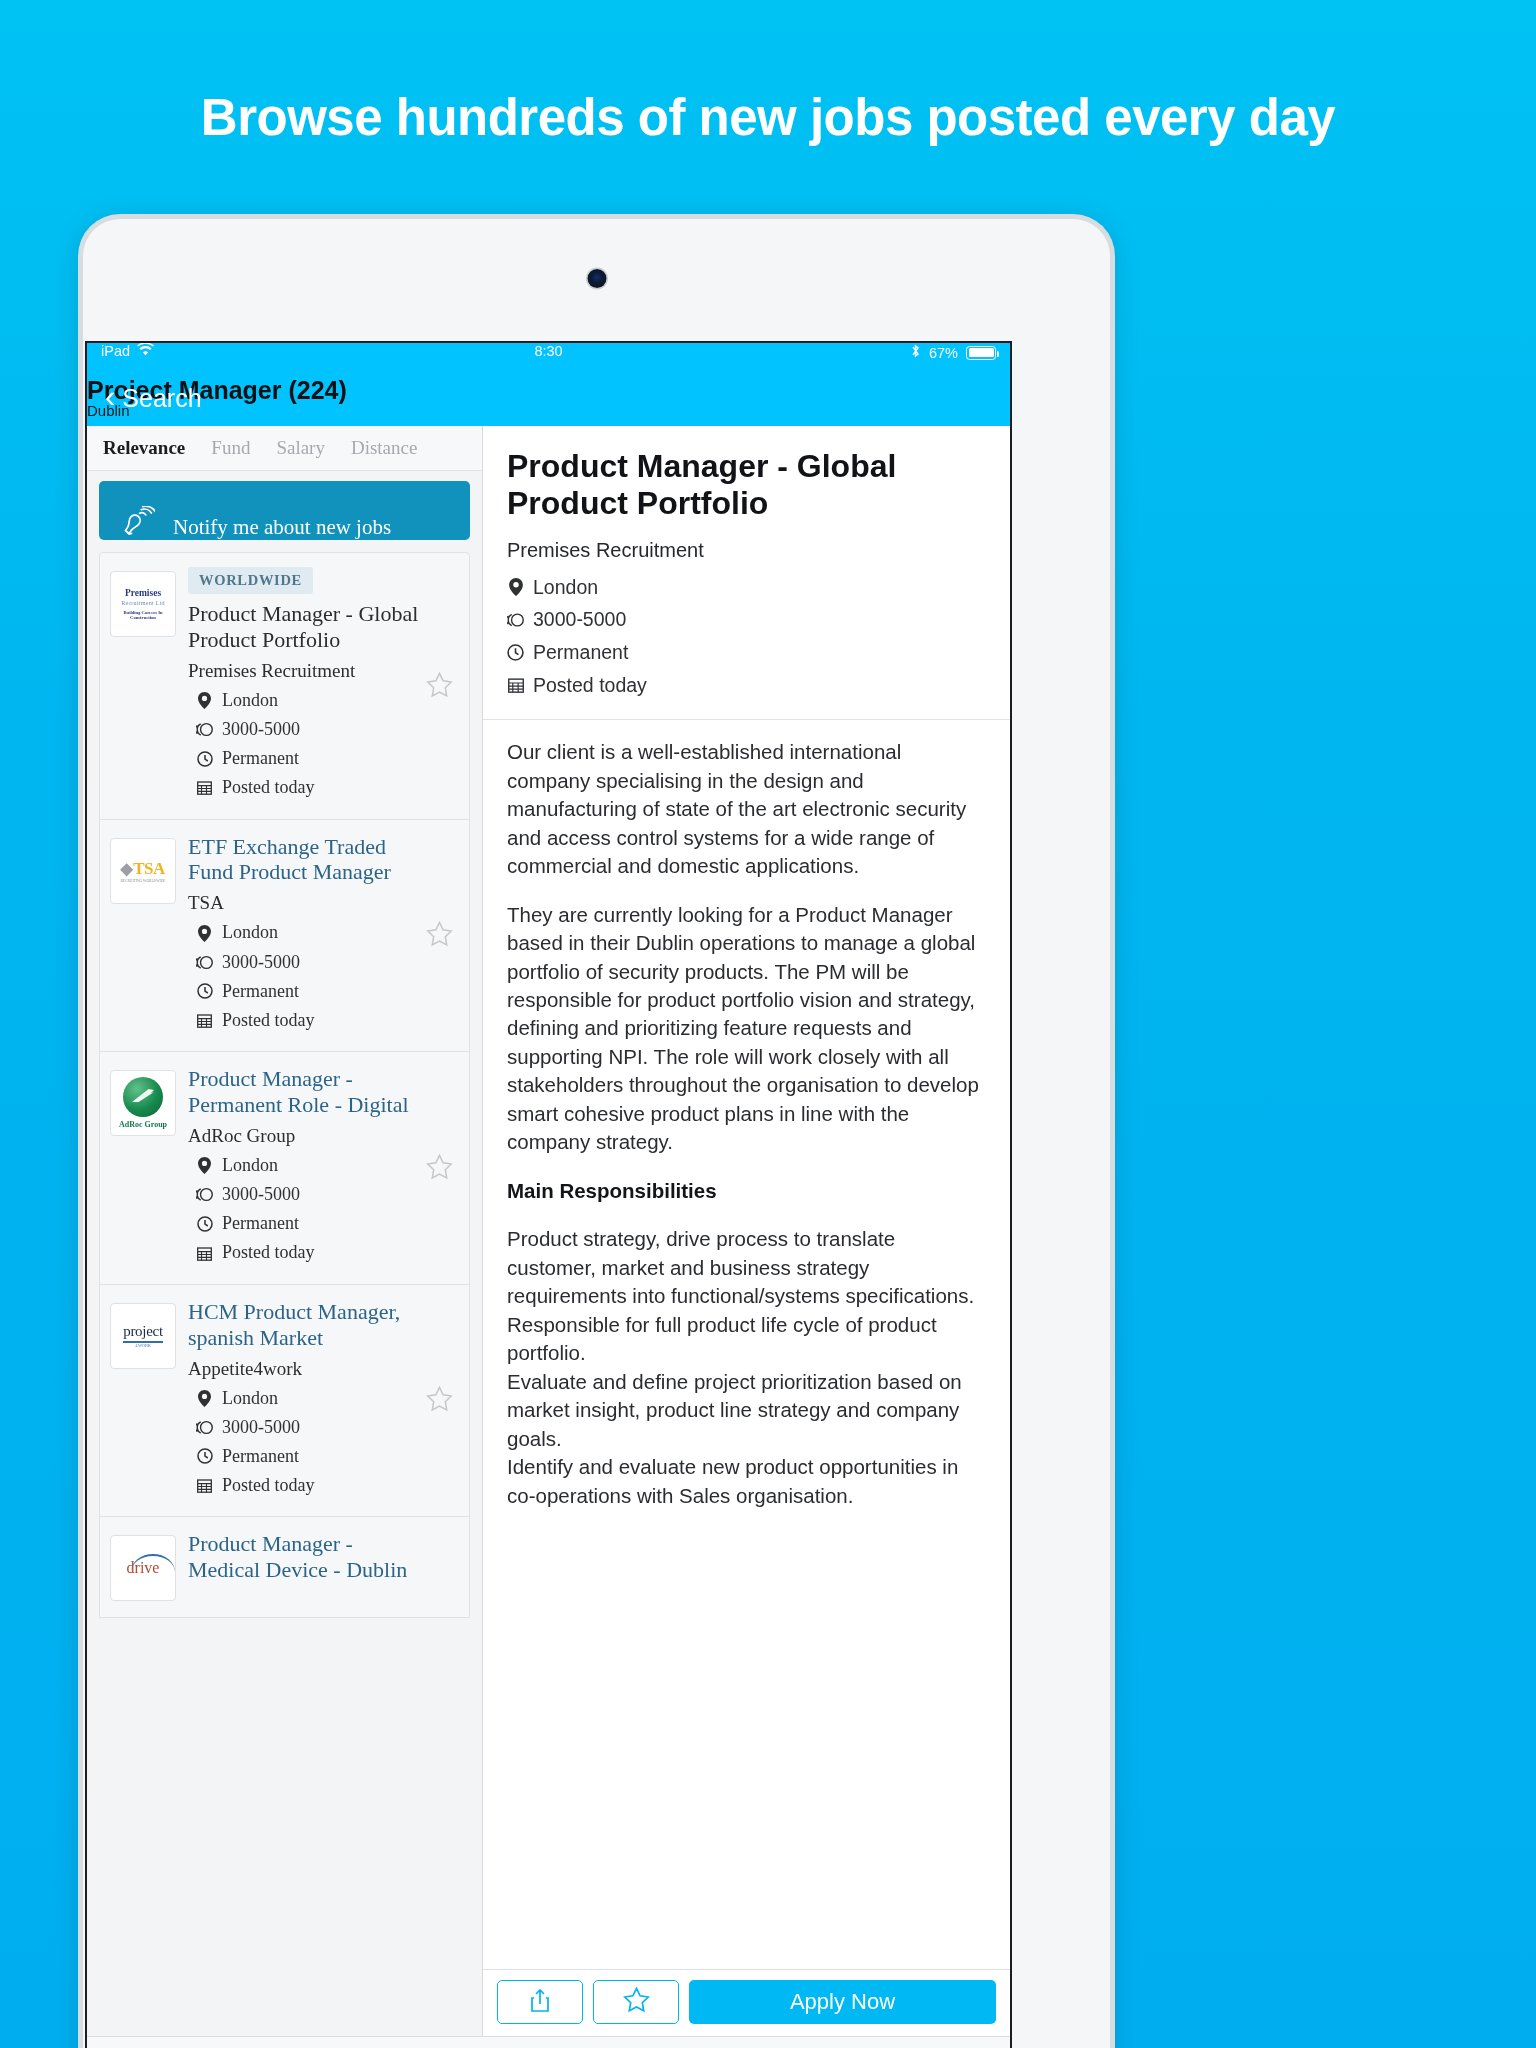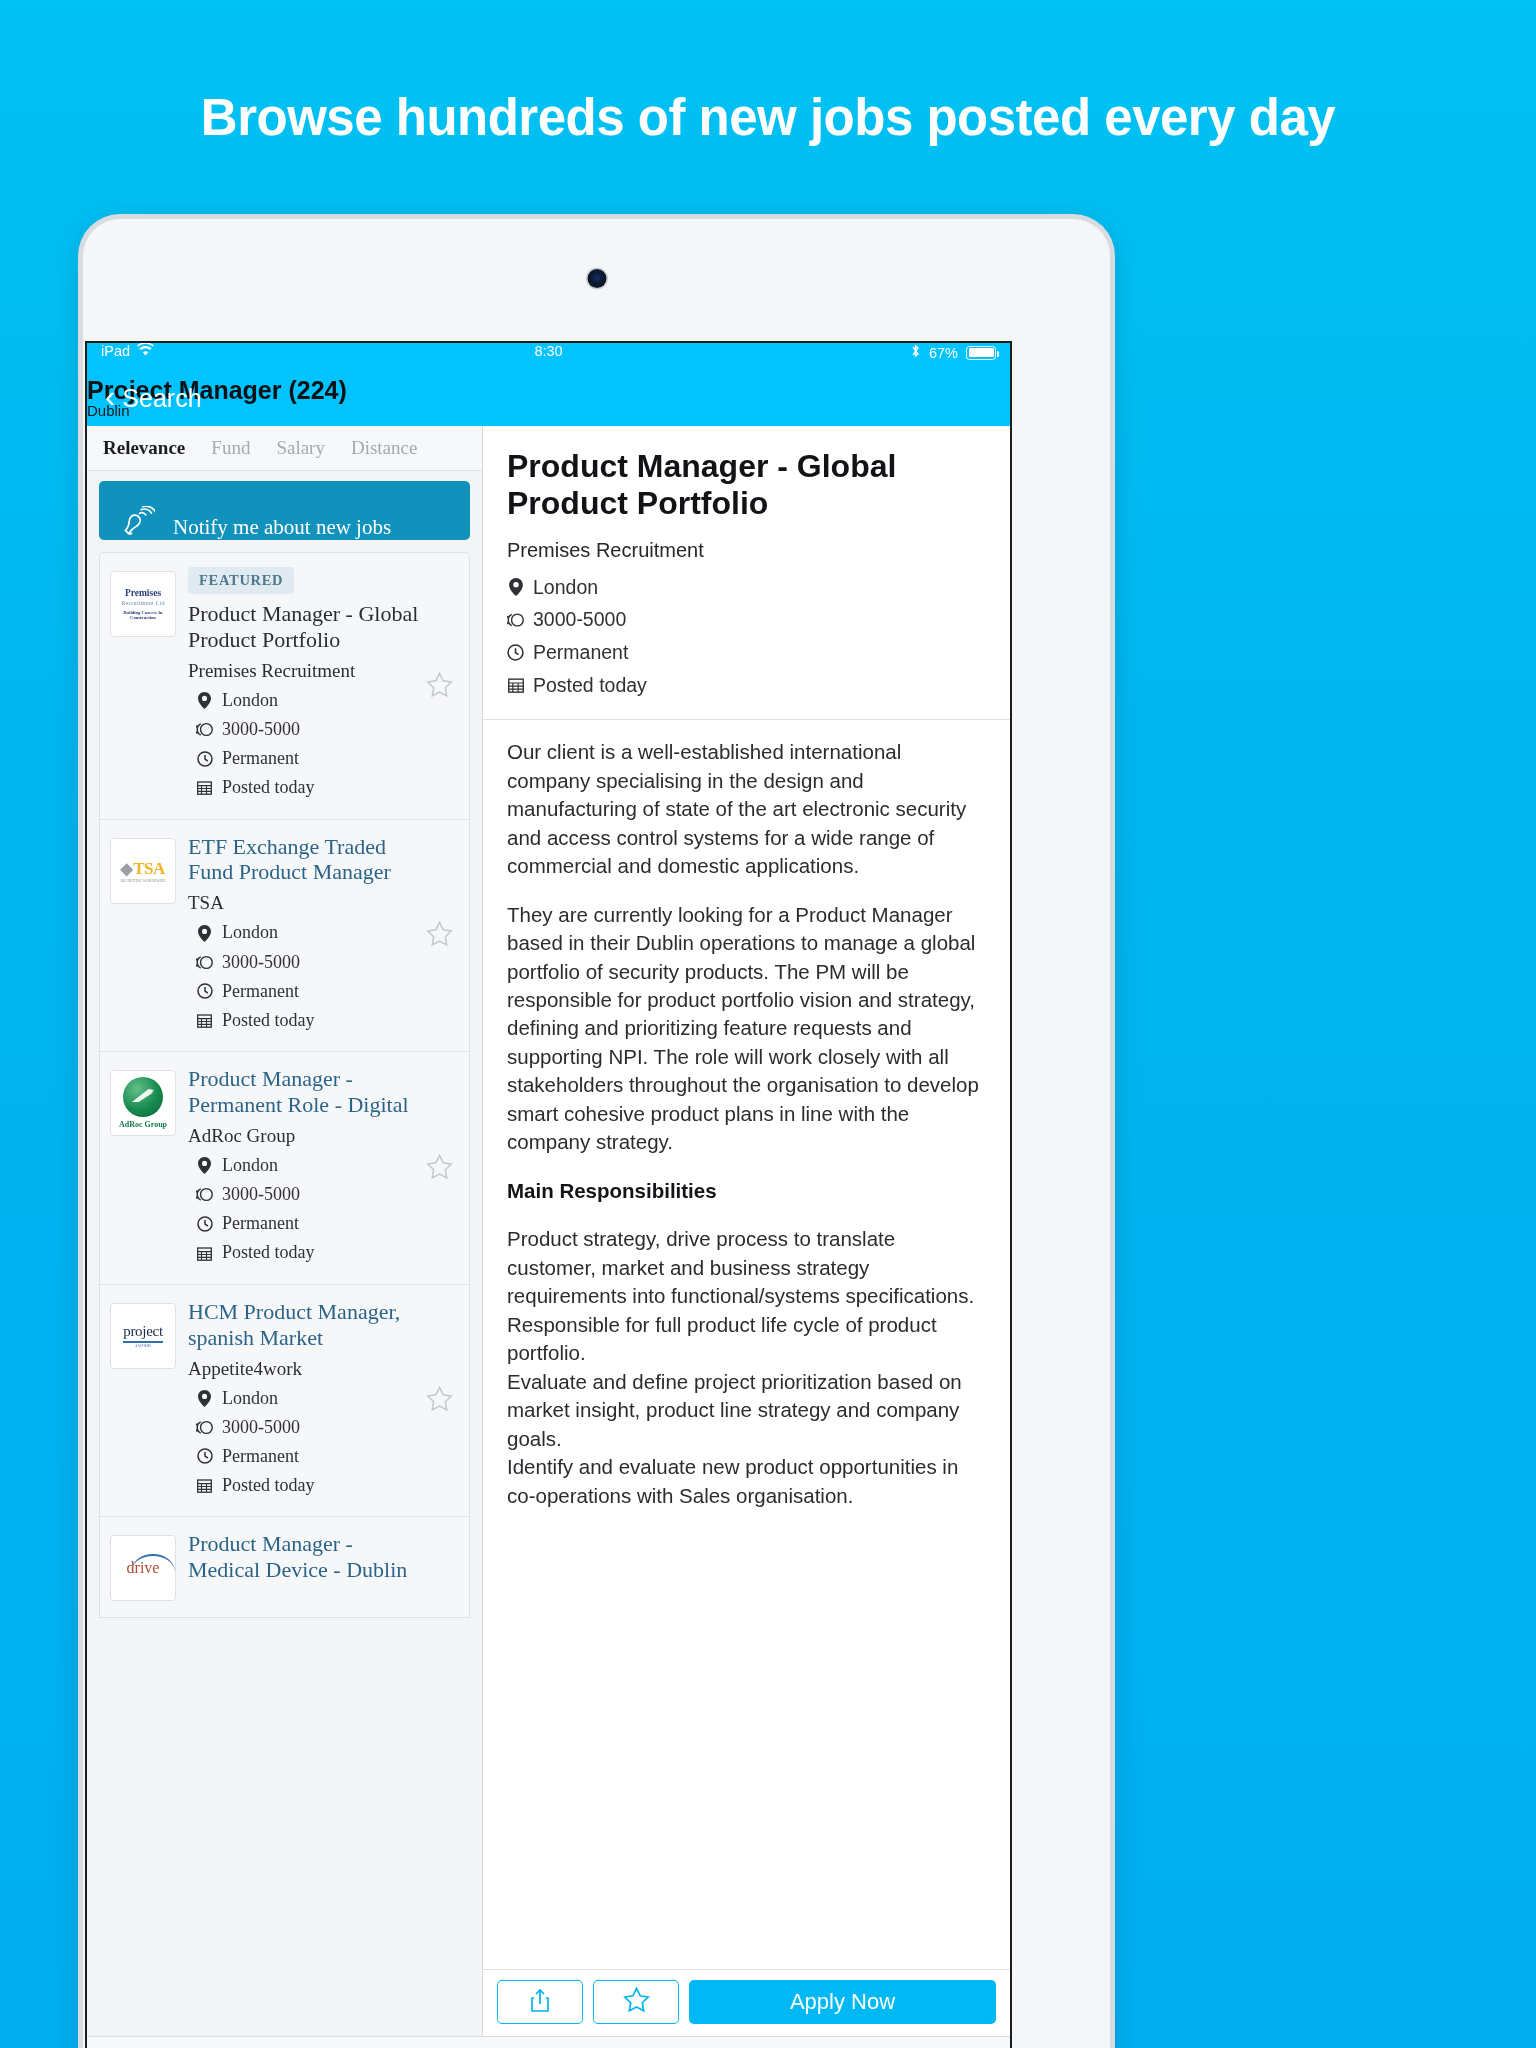--- a/index.html
+++ b/index.html
@@ -267,21 +267,21 @@
 
           <div class="jobcard first">
             <div class="logo">
               <div class="lg-prem">
                 <span>Premises</span>
                 <small>Recruitment Ltd</small>
                 <em>Building Careers In Construction</em>
               </div>
             </div>
             <div class="jobmain">
-              <div class="badge">FEATURED</div>
+              <div class="badge">WORLDWIDE</div>
               <div class="job-title dark">Product Manager - Global Product Portfolio</div>
               <div class="job-company">Premises Recruitment</div>
               <div class="meta">
                 <div class="meta-row">
                     <span class="mi">
                       <svg width="13" height="17" viewBox="0 0 13 17">
                         <path fill="#2f3134" d="M6.5 0C2.9 0 0 2.9 0 6.5 0 11.4 6.5 17 6.5 17S13 11.4 13 6.5C13 2.9 10.1 0 6.5 0m0 9a2.6 2.6 0 1 1 0-5.2 2.6 2.6 0 0 1 0 5.2"></path>
                       </svg>
                     </span>
                     <span>London</span>

